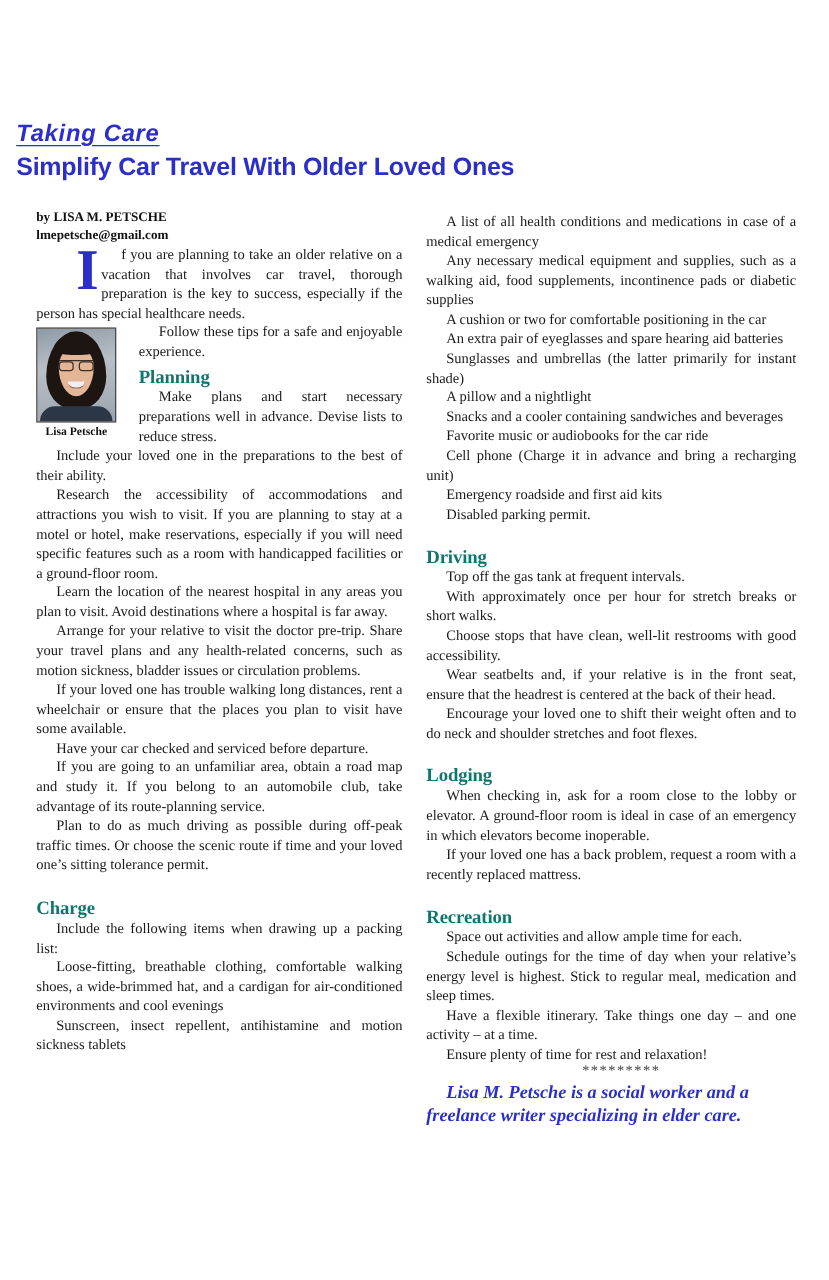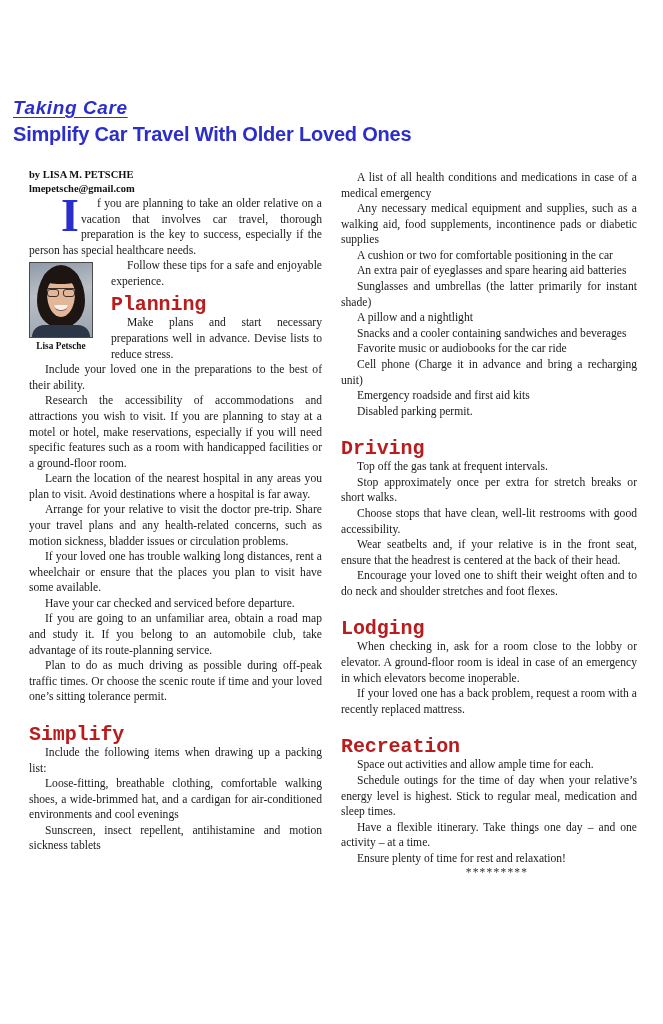--- a/index.html
+++ b/index.html
@@ -166,24 +166,24 @@
     font-family: "Liberation Serif", serif;
     font-weight: bold;
     font-size: 9.3px;
     text-align: center;
     margin-top: 2px;
     color: #111;
     width: 64px;
   }
   
   h2.section {
-    font-family: Liberation Mono, monospace;
-    font-weight: bold;
-    font-size: 20px;
-    color: #b91c1c;
+    font-family: Liberation Serif, serif;
+    font-weight: bold;
+    font-size: 15px;
+    color: #0f766e;
     margin: 0;
     line-height: 1.0;
     text-indent: 0;
     letter-spacing: -0.1px;
   }
   h2.planning { margin-top: 6px; }
   
   .stars {
     text-align: center;
     font-size: 11.5px;
@@ -245,21 +245,21 @@
     <p>Research the accessibility of accommodations and attractions you wish to visit. If you are planning to stay at a motel or hotel, make reservations, especially if you will need specific features such as a room with handicapped facilities or a ground-floor room.</p>
     <p>Learn the location of the nearest hospital in any areas you plan to visit. Avoid destinations where a hospital is far away.</p>
     <p>Arrange for your relative to visit the doctor pre-trip. Share your travel plans and any health-related concerns, such as motion sickness, bladder issues or circulation problems.</p>
     <p>If  your loved one  has trouble walking long distances, rent a wheelchair or ensure that the places you plan to visit have some available.</p>
     <p>Have your car checked and serviced before departure.</p>
     <p>If you are going to an unfamiliar area, obtain a road map and study it. If you belong to an automobile club, take advantage of its route-planning service.</p>
     <p>Plan to do as much driving as possible during off-peak traffic times. Or choose the scenic route if time and your loved one’s sitting tolerance permit.</p>
 
     <div class="spacer-m"></div>
 
-    <h2 class="section">Simplify</h2>
+    <h2 class="section">Charge</h2>
     <p>Include the following items when drawing up a packing list:</p>
     <p>Loose-fitting, breathable clothing, comfortable walking shoes, a wide-brimmed hat, and a cardigan for air-conditioned environments and cool evenings</p>
     <p>Sunscreen, insect repellent, antihistamine and motion sickness tablets</p>
   </div>
 
   <div class="col right">
 
     <p>A list of all health conditions and medications in case of a medical emergency</p>
     <p>Any necessary medical equipment and supplies, such as a walking aid, food supplements, incontinence pads or diabetic supplies</p>
     <p>A cushion or two for comfortable positioning in the car</p>
@@ -269,35 +269,36 @@
     <p>Snacks and a cooler containing sandwiches and beverages</p>
     <p>Favorite music or audiobooks for the car ride</p>
     <p>Cell phone (Charge it in advance and bring a recharging unit)</p>
     <p>Emergency roadside and first aid kits</p>
     <p>Disabled parking permit.</p>
 
     <div class="spacer-m"></div>
 
     <h2 class="section">Driving</h2>
     <p>Top off the gas tank at frequent intervals.</p>
-    <p>Stop approximately once per extra for stretch breaks or short walks.</p>
+    <p>With approximately once per hour for stretch breaks or short walks.</p>
     <p>Choose stops that have clean, well-lit restrooms with good accessibility.</p>
     <p>Wear seatbelts and, if your relative is in the front seat, ensure that the headrest is centered at the back of their head.</p>
     <p>Encourage  your loved one  to shift  their  weight often and to do neck and shoulder stretches and foot flexes.</p>
 
     <div class="spacer-m"></div>
 
     <h2 class="section">Lodging</h2>
     <p>When checking in, ask for a room close to the lobby or elevator. A ground-floor room is ideal in case of an emergency in which elevators become inoperable.</p>
     <p>If your loved one has a back problem, request a room with a recently replaced mattress.</p>
 
     <div class="spacer-m"></div>
 
     <h2 class="section">Recreation</h2>
     <p>Space out activities and allow ample time for each.</p>
     <p>Schedule outings for the time of day when your relative’s energy level is highest. Stick to regular meal, medication and sleep times.</p>
     <p>Have a flexible itinerary. Take things one day – and one activity – at a time.</p>
     <p>Ensure plenty of time for rest and relaxation!</p>
 
     <p class="stars">*********</p>
+    <p class="bio">Lisa M. Petsche is a social worker and a freelance writer specializing in elder care.</p>
   </div>
 
 </div>
 
 </body></html>

